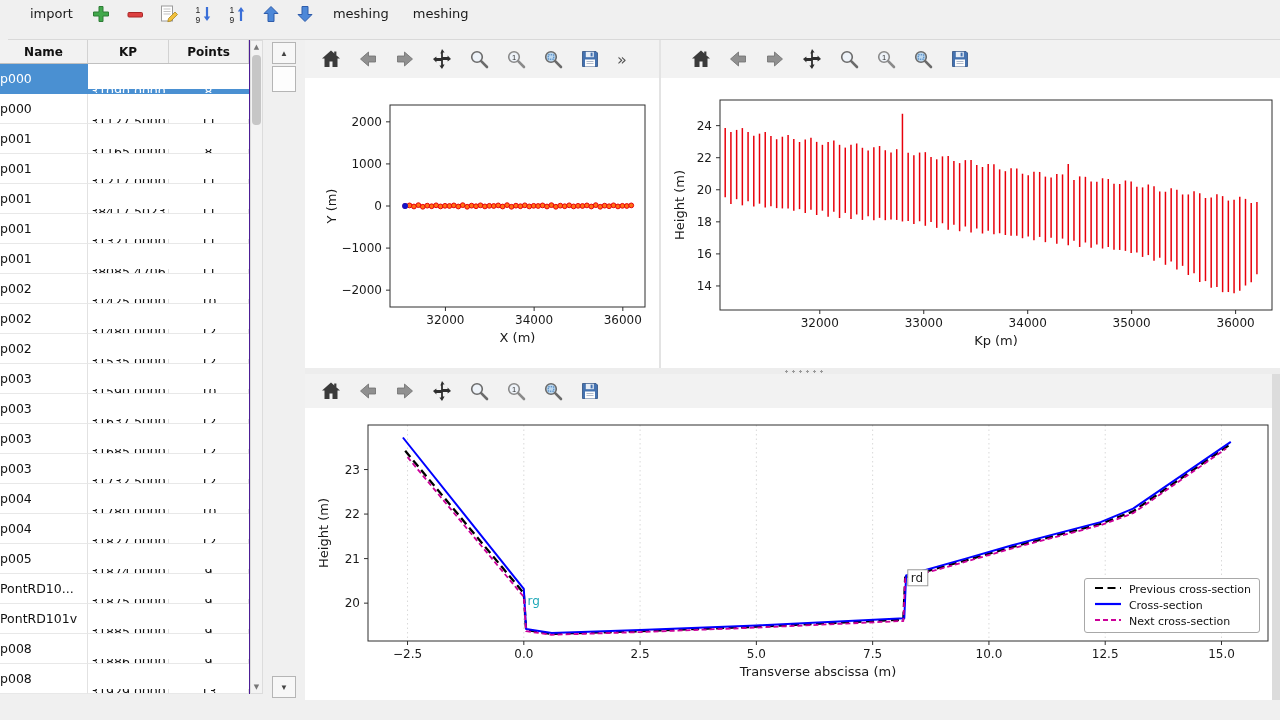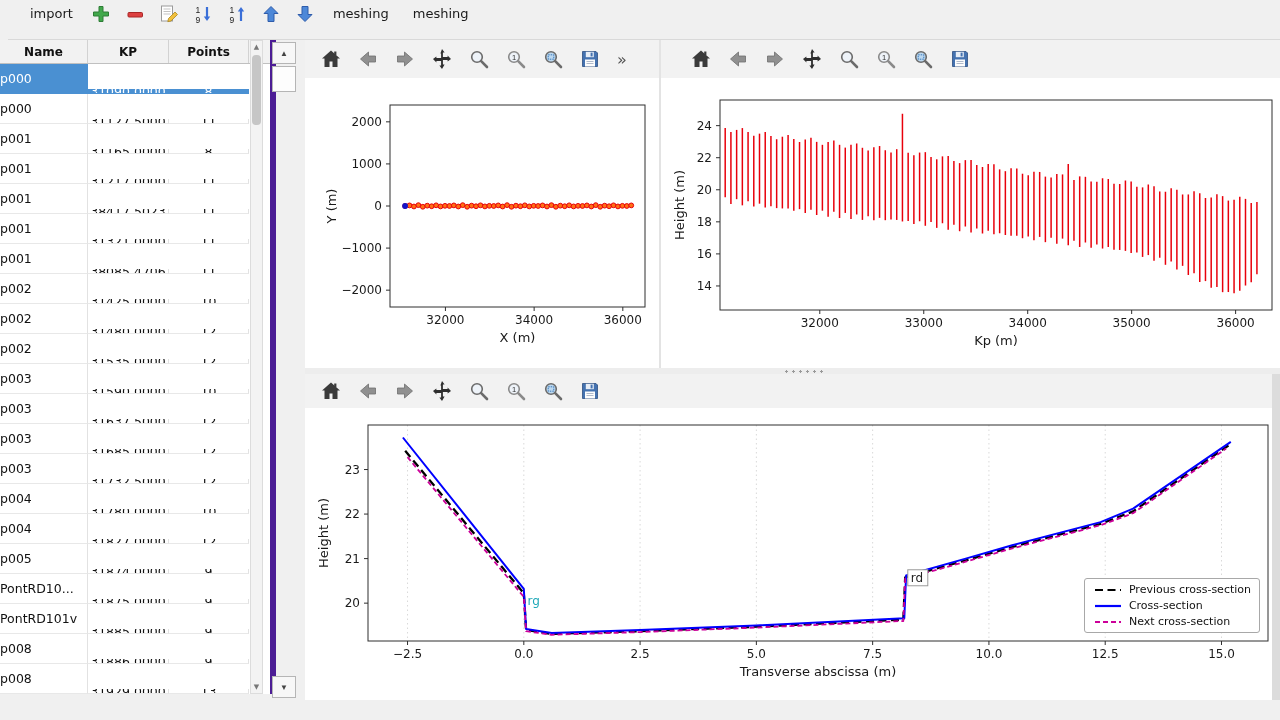--- a/index.html
+++ b/index.html
@@ -7,21 +7,21 @@
   .app{position:relative;width:1280px;height:720px;background:#f0f0f0;}
 
   
   .topbar{position:absolute;left:8px;top:0;width:1280px;height:40px;background:#f0f0f0;border-bottom:1px solid #d9d9d9;display:flex;align-items:flex-start;gap:4px;padding-left:12px;}
   .txt-btn{background:transparent;border:none;font-family:"DejaVu Sans",sans-serif;font-size:13px;color:#1a1a1a;padding:6px 10px;cursor:default;}
   .topbar-icons{display:flex;align-items:center;gap:6px;}
   .icon-btn{width:28px;height:28px;border:none;background:transparent;display:flex;align-items:center;justify-content:center;padding:0;}
 
   
   .left-panel{position:absolute;left:0;top:40px;width:305px;height:660px;background:#f0f0f0;}
-  .cs-table{position:absolute;left:0;top:0;width:276px;height:654px;background:#fff;border-right:6px solid #4c1d95;overflow:hidden;}
+  .cs-table{position:absolute;left:0;top:0;width:250px;height:654px;background:#fff;border-right:1px solid #4c1d95;overflow:hidden;}
   .thead{display:grid;grid-template-columns:88px 81px 80px;height:24px;background:#f2f2f2;border-bottom:1px solid #c0c0c0;}
   .th{font-size:12px;font-weight:bold;color:#111;display:flex;align-items:center;justify-content:center;border-right:1px solid #d2d2d2;}
   .trow{display:grid;grid-template-columns:88px 81px 80px;height:30px;}
   .tcell{font-size:12.5px;color:#111;display:flex;align-items:center;border-right:1px solid #e2e2e2;border-bottom:1px solid #e8e8e8;white-space:nowrap;overflow:hidden;background:#fff;}
   .tcell.c0{}
   .tcell.c1,.tcell.c2{justify-content:center;margin-top:25px;}
   .trow.sel .tcell{background:#4a90d2;color:#fff;border-color:#4a90d2;}
 
   .tbl-scroll{position:absolute;left:250px;top:0;width:13px;height:654px;background:#f3f3f3;border:1px solid #dcdcdc;}
   .sb-arrow{height:12px;font-size:7px;color:#777;display:flex;align-items:center;justify-content:center;width:100%;}
@@ -50,21 +50,21 @@
   #chart-plan{left:85px;top:65px;width:255px;height:202px;}
   #chart-profile{left:415px;top:60px;width:552px;height:210px;}
   #chart-section{left:63px;top:385px;width:900px;height:216px;}
   .chart-host svg.chart-svg{display:block;overflow:visible;}
   .chart-svg text{font-family:"DejaVu Sans",sans-serif;}
   .chart-svg .tick{font-size:12px;fill:#1a1a1a;}
   .chart-svg .axlabel{font-size:13px;fill:#1a1a1a;}
   .chart-svg .anno{font-size:12px;}
 
   .legend{position:absolute;right:8px;bottom:8px;background:#fff;border:1px solid #a8a8a8;border-radius:3px;padding:4px 8px;display:flex;flex-direction:column;gap:3px;}
-  .legend-entry{display:flex;align-items:center;gap:6px;font-size:11px;color:#111;white-space:nowrap;}
+  .legend-entry{display:flex;align-items:flex-start;gap:6px;font-size:11px;color:#111;white-space:nowrap;}
 
   
   .statusbar{position:absolute;left:0;top:700px;width:1280px;height:20px;background:#e9e9e9;border-top:1px solid #cfcfcf;display:flex;align-items:center;justify-content:flex-end;padding-right:8px;font-size:12px;color:#2a2a2a;}
   .statusbar b{margin-left:4px;color:#000;}
 </style>
 </head>
 <body>
 
 <div class="app">
 

